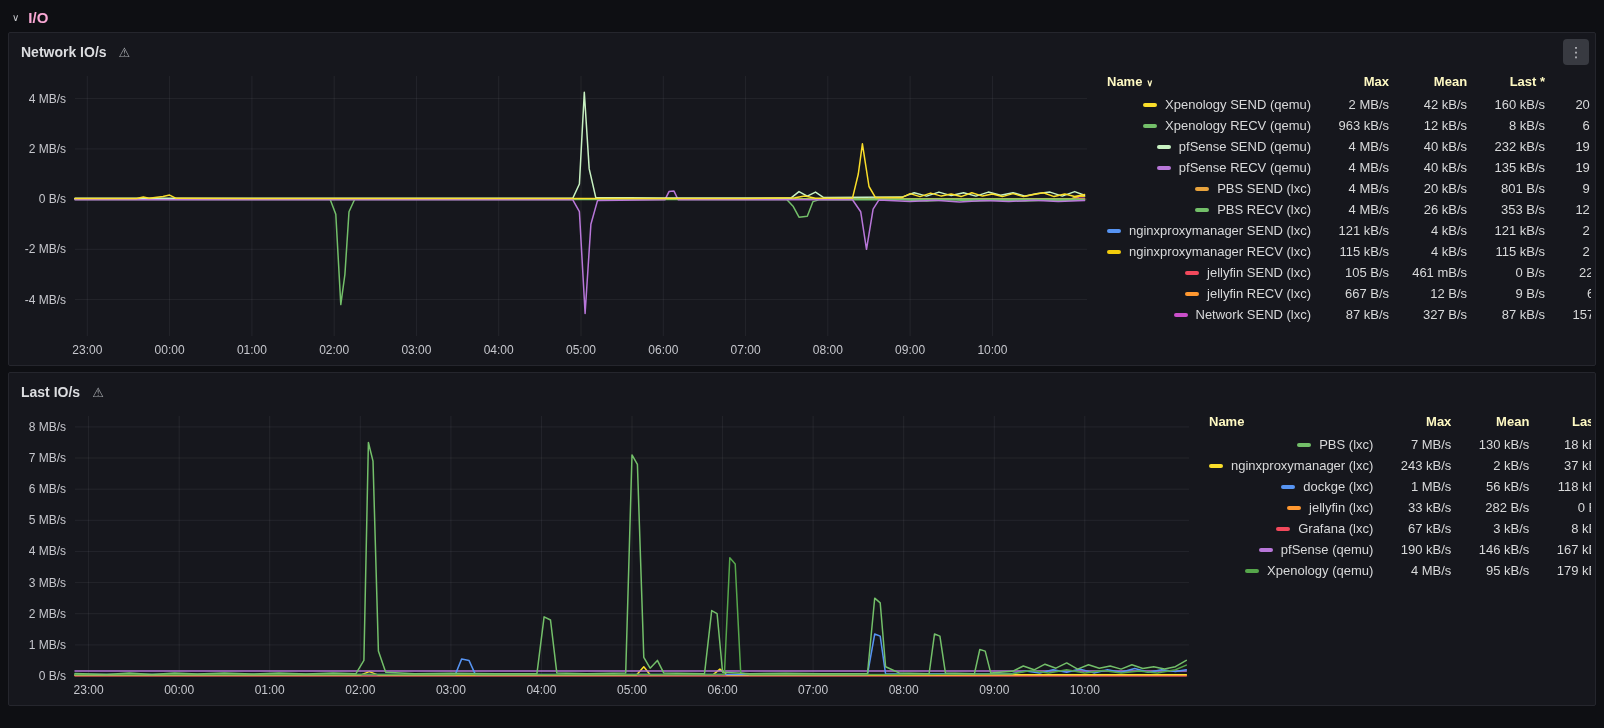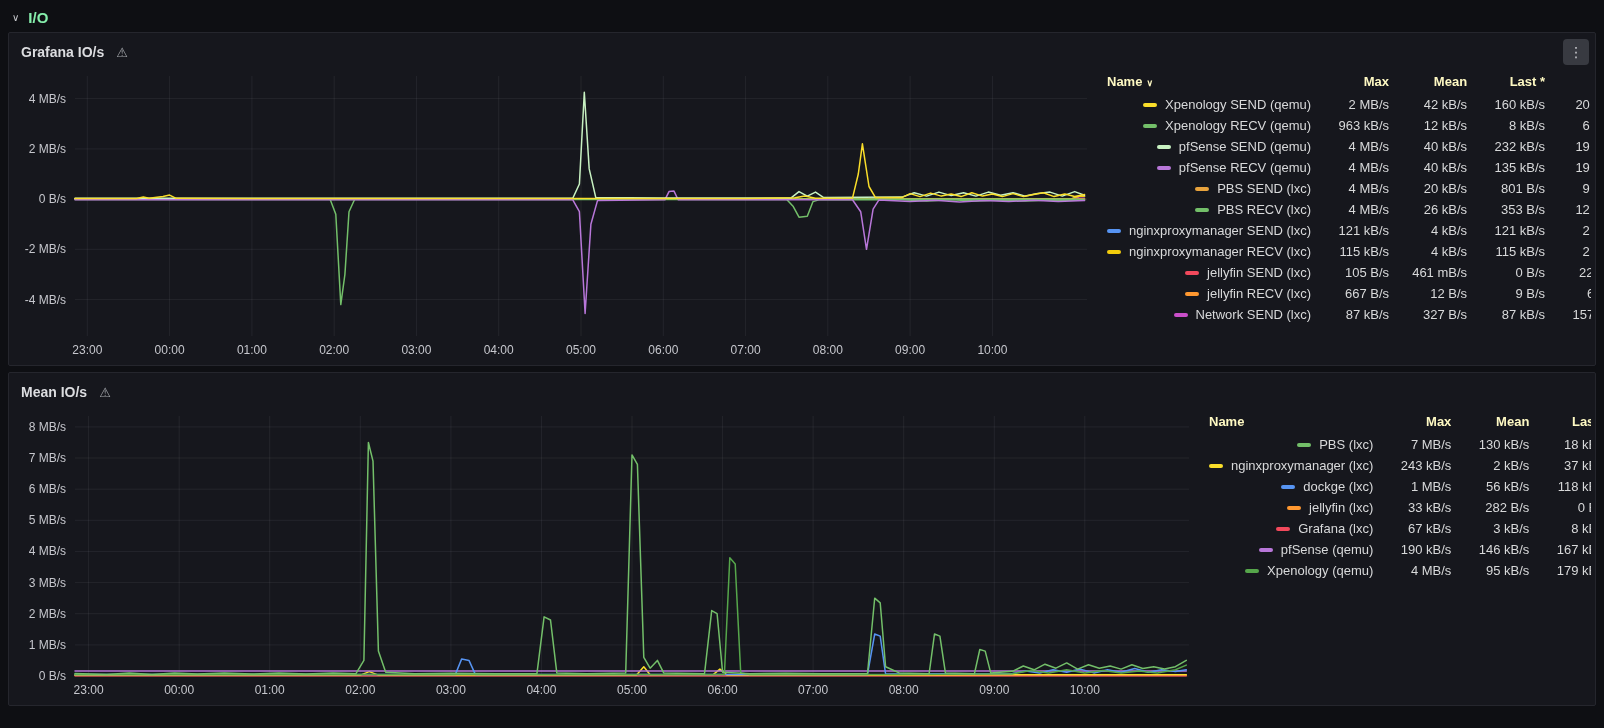--- a/index.html
+++ b/index.html
@@ -1,20 +1,20 @@
 <!DOCTYPE html>
 <html><head>
 <meta charset="utf-8">
 <style>
   html,body { margin:0; padding:0; background:#0e0f13; font-family:"Liberation Sans",sans-serif; color:#d8d9da; }
   .page { width:1604px; height:728px; overflow:hidden; box-sizing:border-box; padding-top:2px; }
 
   .section-header { display:flex; align-items:center; gap:9px; padding:7px 10px 6px 12px; }
   .chevron { color:#c7c8cc; font-size:10px; line-height:1; cursor:pointer; }
-  .section-title { font-weight:700; font-size:15px; color:#86efac; cursor:pointer; }
+  .section-title { font-weight:700; font-size:15px; color:#f9a8d4; cursor:pointer; }
 
   .panel { background:#16171d; border:1px solid #25262d; border-radius:2px; margin:0 8px 6px 8px; height:334px; box-sizing:border-box; position:relative; }
   .panel-header { display:flex; align-items:center; padding:7px 12px 2px 12px; height:24px; }
   .panel-title { font-size:14px; font-weight:600; color:#dcdde0; cursor:pointer; }
   .warn-icon { margin-left:12px; color:#a6a9ad; font-size:13px; line-height:1; cursor:pointer; }
   .kebab { position:absolute; right:6px; top:6px; width:26px; height:26px; background:#383a41; border-radius:4px; display:flex; align-items:center; justify-content:center; color:#cdced2; font-size:14px; cursor:pointer; }
 
   .panel-body { display:flex; height:296px; padding:0 4px 4px 6px; box-sizing:content-box; }
   .chart-wrap { flex:1; position:relative; min-width:0; }
   svg.chart { display:block; width:100%; height:100%; }
@@ -41,21 +41,21 @@
 
 <div class="page">
 
   <div class="section-header">
     <span class="chevron">∨</span>
     <span class="section-title">I/O</span>
   </div>
 
   <div class="panel">
     <div class="panel-header">
-      <span class="panel-title">Grafana IO/s</span>
+      <span class="panel-title">Network IO/s</span>
       <span class="warn-icon">⚠</span>
       <div class="kebab">
         <span>⋮</span>
       </div>
     </div>
     <div class="panel-body">
       <div class="chart-wrap">
         <svg class="chart" id="chart-0" viewBox="0 0 1078 296">
             <g>
               <line class="grid" x1="60" x2="1072" y1="32.6" y2="32.6"></line>
@@ -200,21 +200,21 @@
                 <td class="v-cell">157 kB/s</td>
               </tr>
             </tbody>
           </table>
         </div>
     </div>
   </div>
 
   <div class="panel">
     <div class="panel-header">
-      <span class="panel-title">Mean IO/s</span>
+      <span class="panel-title">Last IO/s</span>
       <span class="warn-icon">⚠</span>
     </div>
     <div class="panel-body">
       <div class="chart-wrap">
         <svg class="chart" id="chart-1" viewBox="0 0 1180 296">
             <g>
               <line class="grid" x1="60" x2="1174" y1="20.9" y2="20.9"></line>
               <line class="grid" x1="60" x2="1174" y1="52.0" y2="52.0"></line>
               <line class="grid" x1="60" x2="1174" y1="83.2" y2="83.2"></line>
               <line class="grid" x1="60" x2="1174" y1="114.3" y2="114.3"></line>

